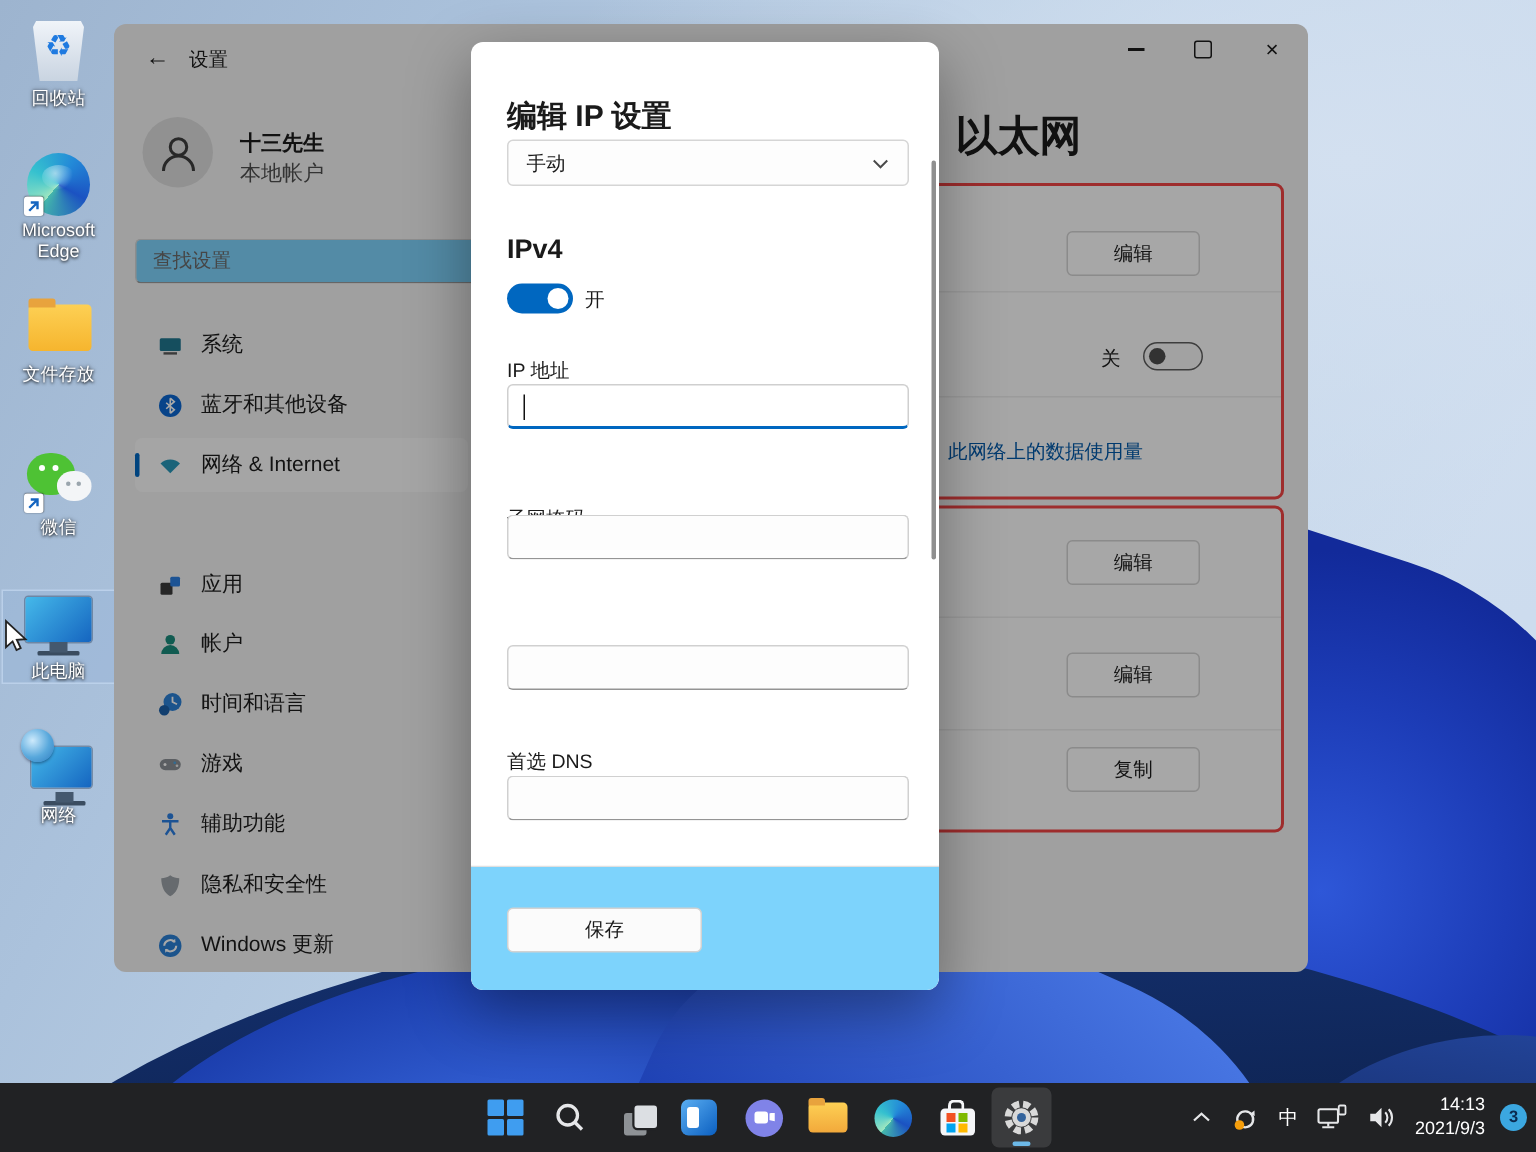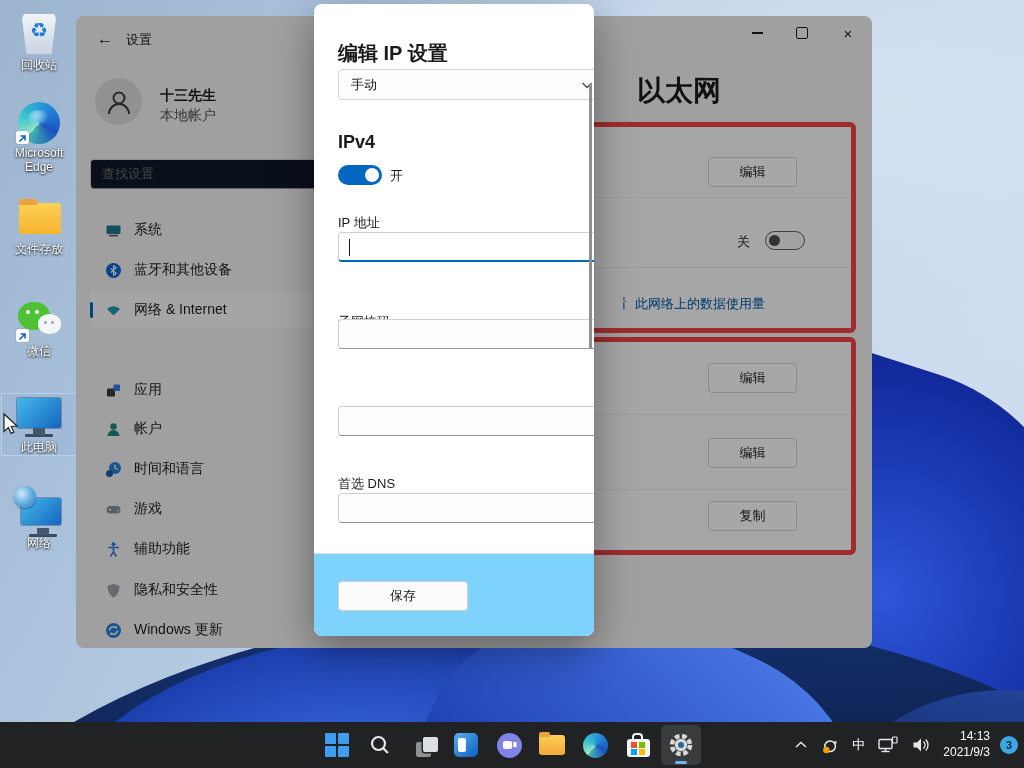--- a/index.html
+++ b/index.html
@@ -63,42 +63,42 @@
     display:flex;align-items:center;justify-content:center;}
   .titlebar-title{position:absolute;left:50px;top:15px;font-size:13px;color:#1b1b1b;}
   .win-ctl{position:absolute;top:0;width:46px;height:34px;display:flex;align-items:center;justify-content:center;color:#1b1b1b;}
   .ctl-min-bar{width:11px;height:1.5px;background:#1b1b1b;}
   .ctl-max-box{width:10px;height:10px;border:1.2px solid #1b1b1b;border-radius:2px;}
   .ctl-close-x{font-size:15px;line-height:1;}
   .avatar{position:absolute;left:19px;top:62px;width:47px;height:47px;border-radius:50%;background:#dcdcdc;
     display:flex;align-items:center;justify-content:center;}
   .user-name{position:absolute;left:84px;top:71px;font-size:14px;font-weight:bold;color:#1b1b1b;}
   .user-type{position:absolute;left:84px;top:91px;font-size:14px;color:#4f4f4f;}
-  .search-box{position:absolute;left:14px;top:143px;width:246px;height:30px;background:#0f172a;
+  .search-box{position:absolute;left:14px;top:143px;width:246px;height:30px;background:#7dd3fc;
     border:1px solid #d6d6d6;border-bottom-color:#9a9a9a;border-radius:4px;box-sizing:border-box;
     display:flex;align-items:center;padding-left:11px;font-size:13px;color:#6a6a6a;}
   .nav-item{position:absolute;left:14px;width:222px;height:36px;border-radius:5px;display:flex;align-items:center;}
   .nav-item.selected{background:#fafafa;}
   .nav-pill{position:absolute;left:0;top:10px;width:3px;height:16px;border-radius:2px;background:#0067c0;}
   .nav-ico{width:17px;height:17px;margin-left:15px;flex:0 0 auto;}
   .nav-label{margin-left:12px;font-size:14px;color:#1b1b1b;white-space:nowrap;}
   .page-title{position:absolute;left:561px;top:56px;font-size:28px;font-weight:600;color:#1a1a1a;white-space:nowrap;}
-  .card{position:absolute;left:484px;width:296px;background:#fbfbfb;border:5px solid #ef4444;border-radius:6px;box-sizing:border-box;}
+  .card{position:absolute;left:484px;width:296px;background:#fbfbfb;border:2px solid #ef4444;border-radius:6px;box-sizing:border-box;}
   .card-divider{position:absolute;left:0;width:100%;height:1px;background:#ebebeb;}
   .w-btn{position:absolute;width:89px;height:30px;background:#fdfdfd;border:1px solid #d2d2d2;border-radius:4px;
     box-sizing:border-box;display:flex;align-items:center;justify-content:center;font-size:13px;color:#1b1b1b;}
   .toggle-off{position:absolute;width:40px;height:19px;border:1px solid #5c5c5c;border-radius:10px;box-sizing:border-box;background:#f6f6f6;}
   .toggle-off:after{content:"";position:absolute;left:3px;top:3px;width:11px;height:11px;border-radius:50%;background:#4c4c4c;}
   .toggle-label-off{position:absolute;font-size:13px;color:#1b1b1b;}
   .page-link{position:absolute;font-size:13px;color:#0058a8;white-space:nowrap;}
   .link-frag{position:absolute;width:5px;height:15px;overflow:hidden;}
   .link-frag span{position:absolute;left:-9px;top:0;font-size:13px;color:#0058a8;}
 
   
-  .dialog{position:absolute;left:314px;top:4px;width:280px;height:632px;background:#ffffff;border-radius:8px;
+  .dialog{position:absolute;left:314px;top:28px;width:312px;height:632px;background:#ffffff;border-radius:8px;
     box-shadow:0 14px 42px rgba(0,0,0,.38);overflow:hidden;}
   .dlg-title{position:absolute;left:24px;top:36px;font-size:20px;font-weight:600;color:#1a1a1a;}
   .dlg-dropdown{position:absolute;left:24px;top:65px;width:268px;height:31px;box-sizing:border-box;
     border:1px solid #d5d5d5;border-radius:4px;background:#fdfdfd;display:flex;align-items:center;
     padding:0 12px;font-size:13px;color:#1a1a1a;justify-content:space-between;}
   .dlg-section{position:absolute;left:24px;top:128px;font-size:18px;font-weight:bold;color:#1a1a1a;}
   .toggle-on{position:absolute;left:24px;top:161px;width:44px;height:20px;border-radius:11px;background:#0067c0;}
   .toggle-on:after{content:"";position:absolute;right:3px;top:3px;width:14px;height:14px;border-radius:50%;background:#fff;}
   .toggle-on-label{position:absolute;left:76px;top:163px;font-size:13px;color:#1a1a1a;}
   .fld-label{position:absolute;left:24px;font-size:13px;color:#1a1a1a;}

